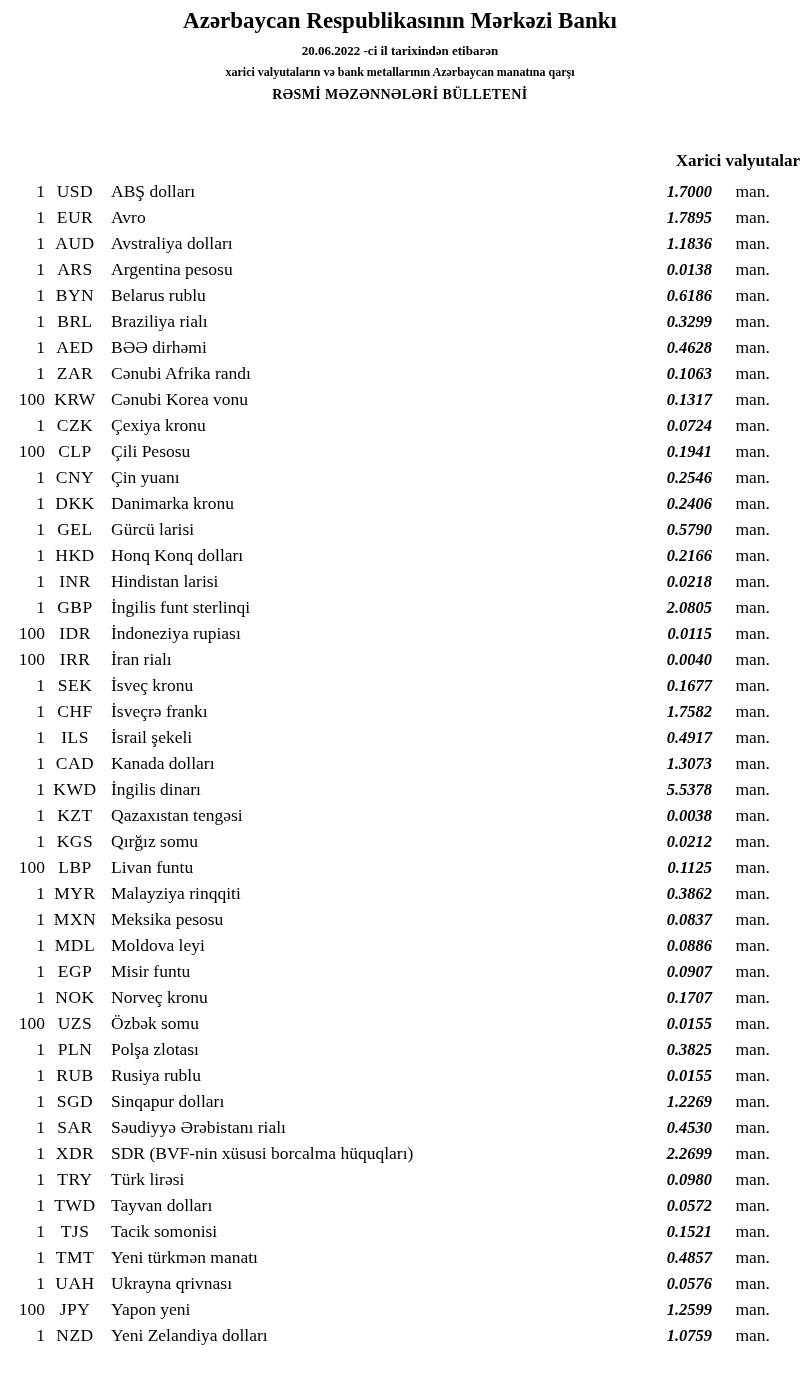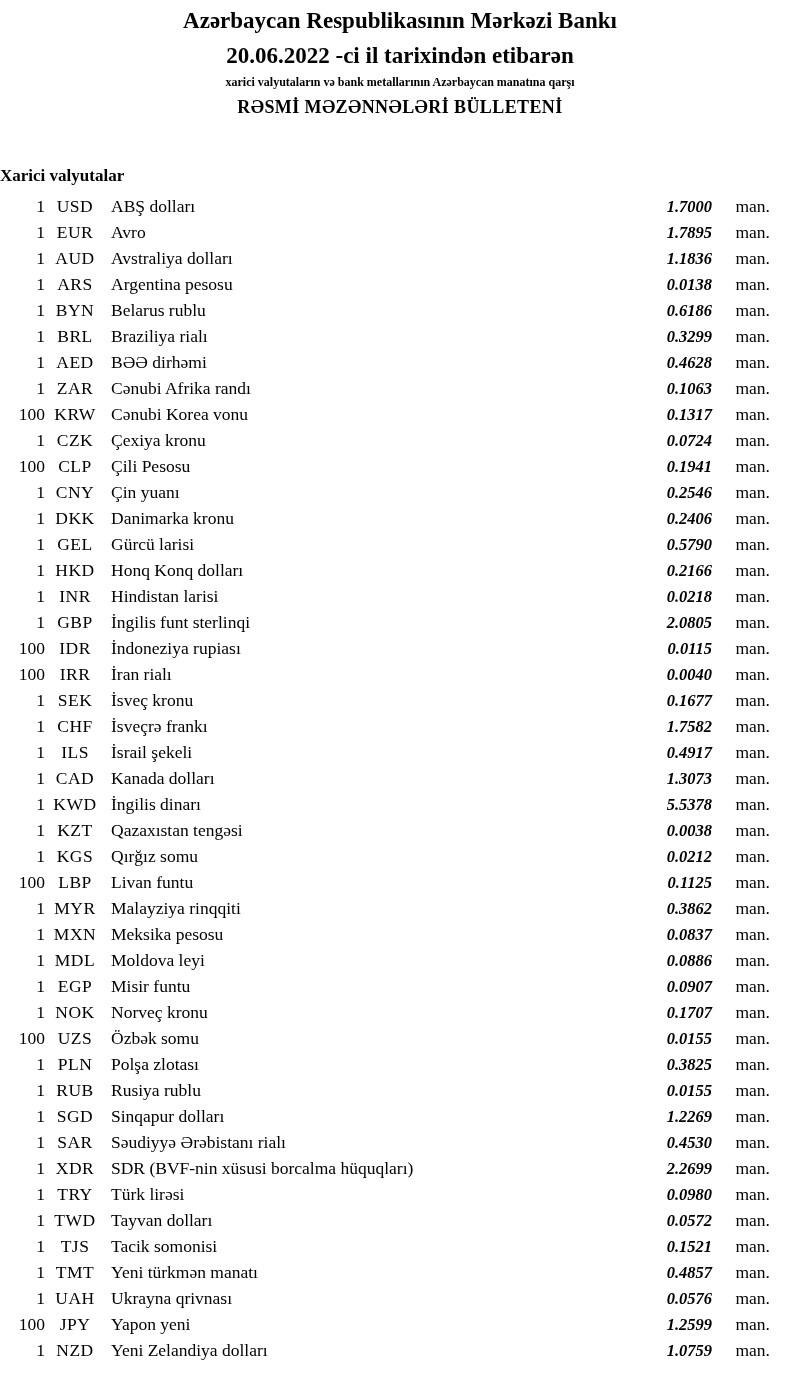--- a/index.html
+++ b/index.html
@@ -1,23 +1,23 @@
 <!DOCTYPE html>
 <html><head>
 <meta charset="utf-8">
 <style>
   * { box-sizing: border-box; }
   html, body { margin: 0; padding: 0; background: #ffffff; }
   body { width: 800px; font-family: "Liberation Serif", "DejaVu Serif", serif; color: #000000; }
   .page { width: 800px; min-height: 1377px; padding-top: 6px; }
   .title { font-size: 23px; font-weight: bold; text-align: center; margin: 2px 0 9px; }
-  .date-line { font-size: 23px; font-weight: bold; text-align: center; margin: 4px 0 6px; }
+  .date-line { font-size: 13px; font-weight: bold; text-align: center; margin: 4px 0 6px; }
   .subtitle { font-size: 12px; font-weight: bold; text-align: center; margin: 5px 0 4px; }
-  .bulletin { font-size: 18px; font-weight: bold; text-align: center; margin: 7px 0; letter-spacing: 0.4px; }
-  .section-title { font-size: 17px; font-weight: bold; text-align: left; margin: 48px 0 10px; }
+  .bulletin { font-size: 14px; font-weight: bold; text-align: center; margin: 7px 0; letter-spacing: 0.4px; }
+  .section-title { font-size: 17px; font-weight: bold; text-align: right; margin: 48px 0 10px; }
   .rates { width: 100%; }
   .row { display: flex; align-items: baseline; height: 26px; font-size: 17.5px; padding-right: 30px; }
   .qty { width: 45px; text-align: right; flex: none; }
   .code { width: 60px; text-align: center; flex: none; letter-spacing: 0.5px; }
   .name { flex: 1; padding-left: 6px; white-space: nowrap; overflow: hidden; }
   .rate { width: 90px; text-align: right; font-weight: bold; font-style: italic; font-size: 16.5px; flex: none; }
   .unit { width: 58px; text-align: right; flex: none; }
 </style>
 </head>
 <body>

